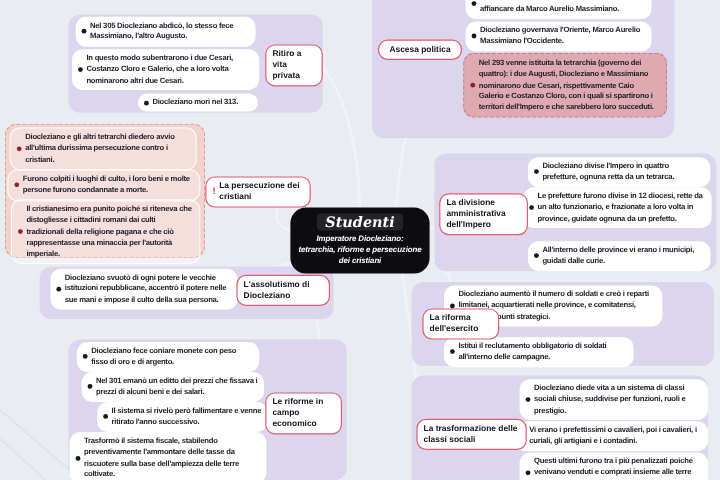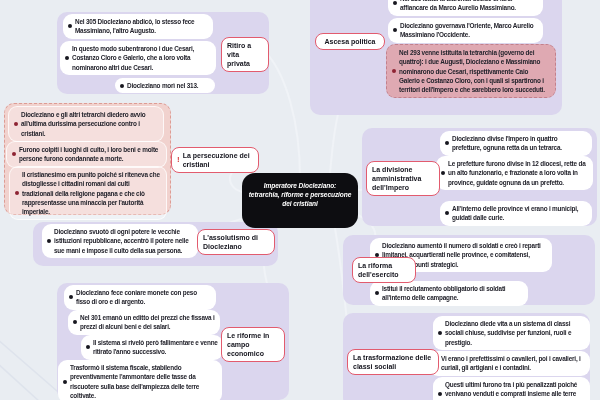--- a/index.html
+++ b/index.html
@@ -177,16 +177,17 @@
     <div class="bubble" style="left:90px;top:64px;width:157px;">
       <span class="dot"></span>
       <span>Questi ultimi furono tra i più penalizzati poiché venivano venduti e comprati insieme alle terre che coltivavano.</span>
     </div>
     <div class="btitle" style="left:4px;top:36px;width:92px;">
       <span>La trasformazione delle classi sociali</span>
     </div>
   </div>
 
   <div class="centerbox">
+    <span class="logo">Studenti</span>
     <span class="ctitle">Imperatore Diocleziano: tetrarchia, riforme e persecuzione dei cristiani</span>
   </div>
 
 </div>
 
 </body></html>

